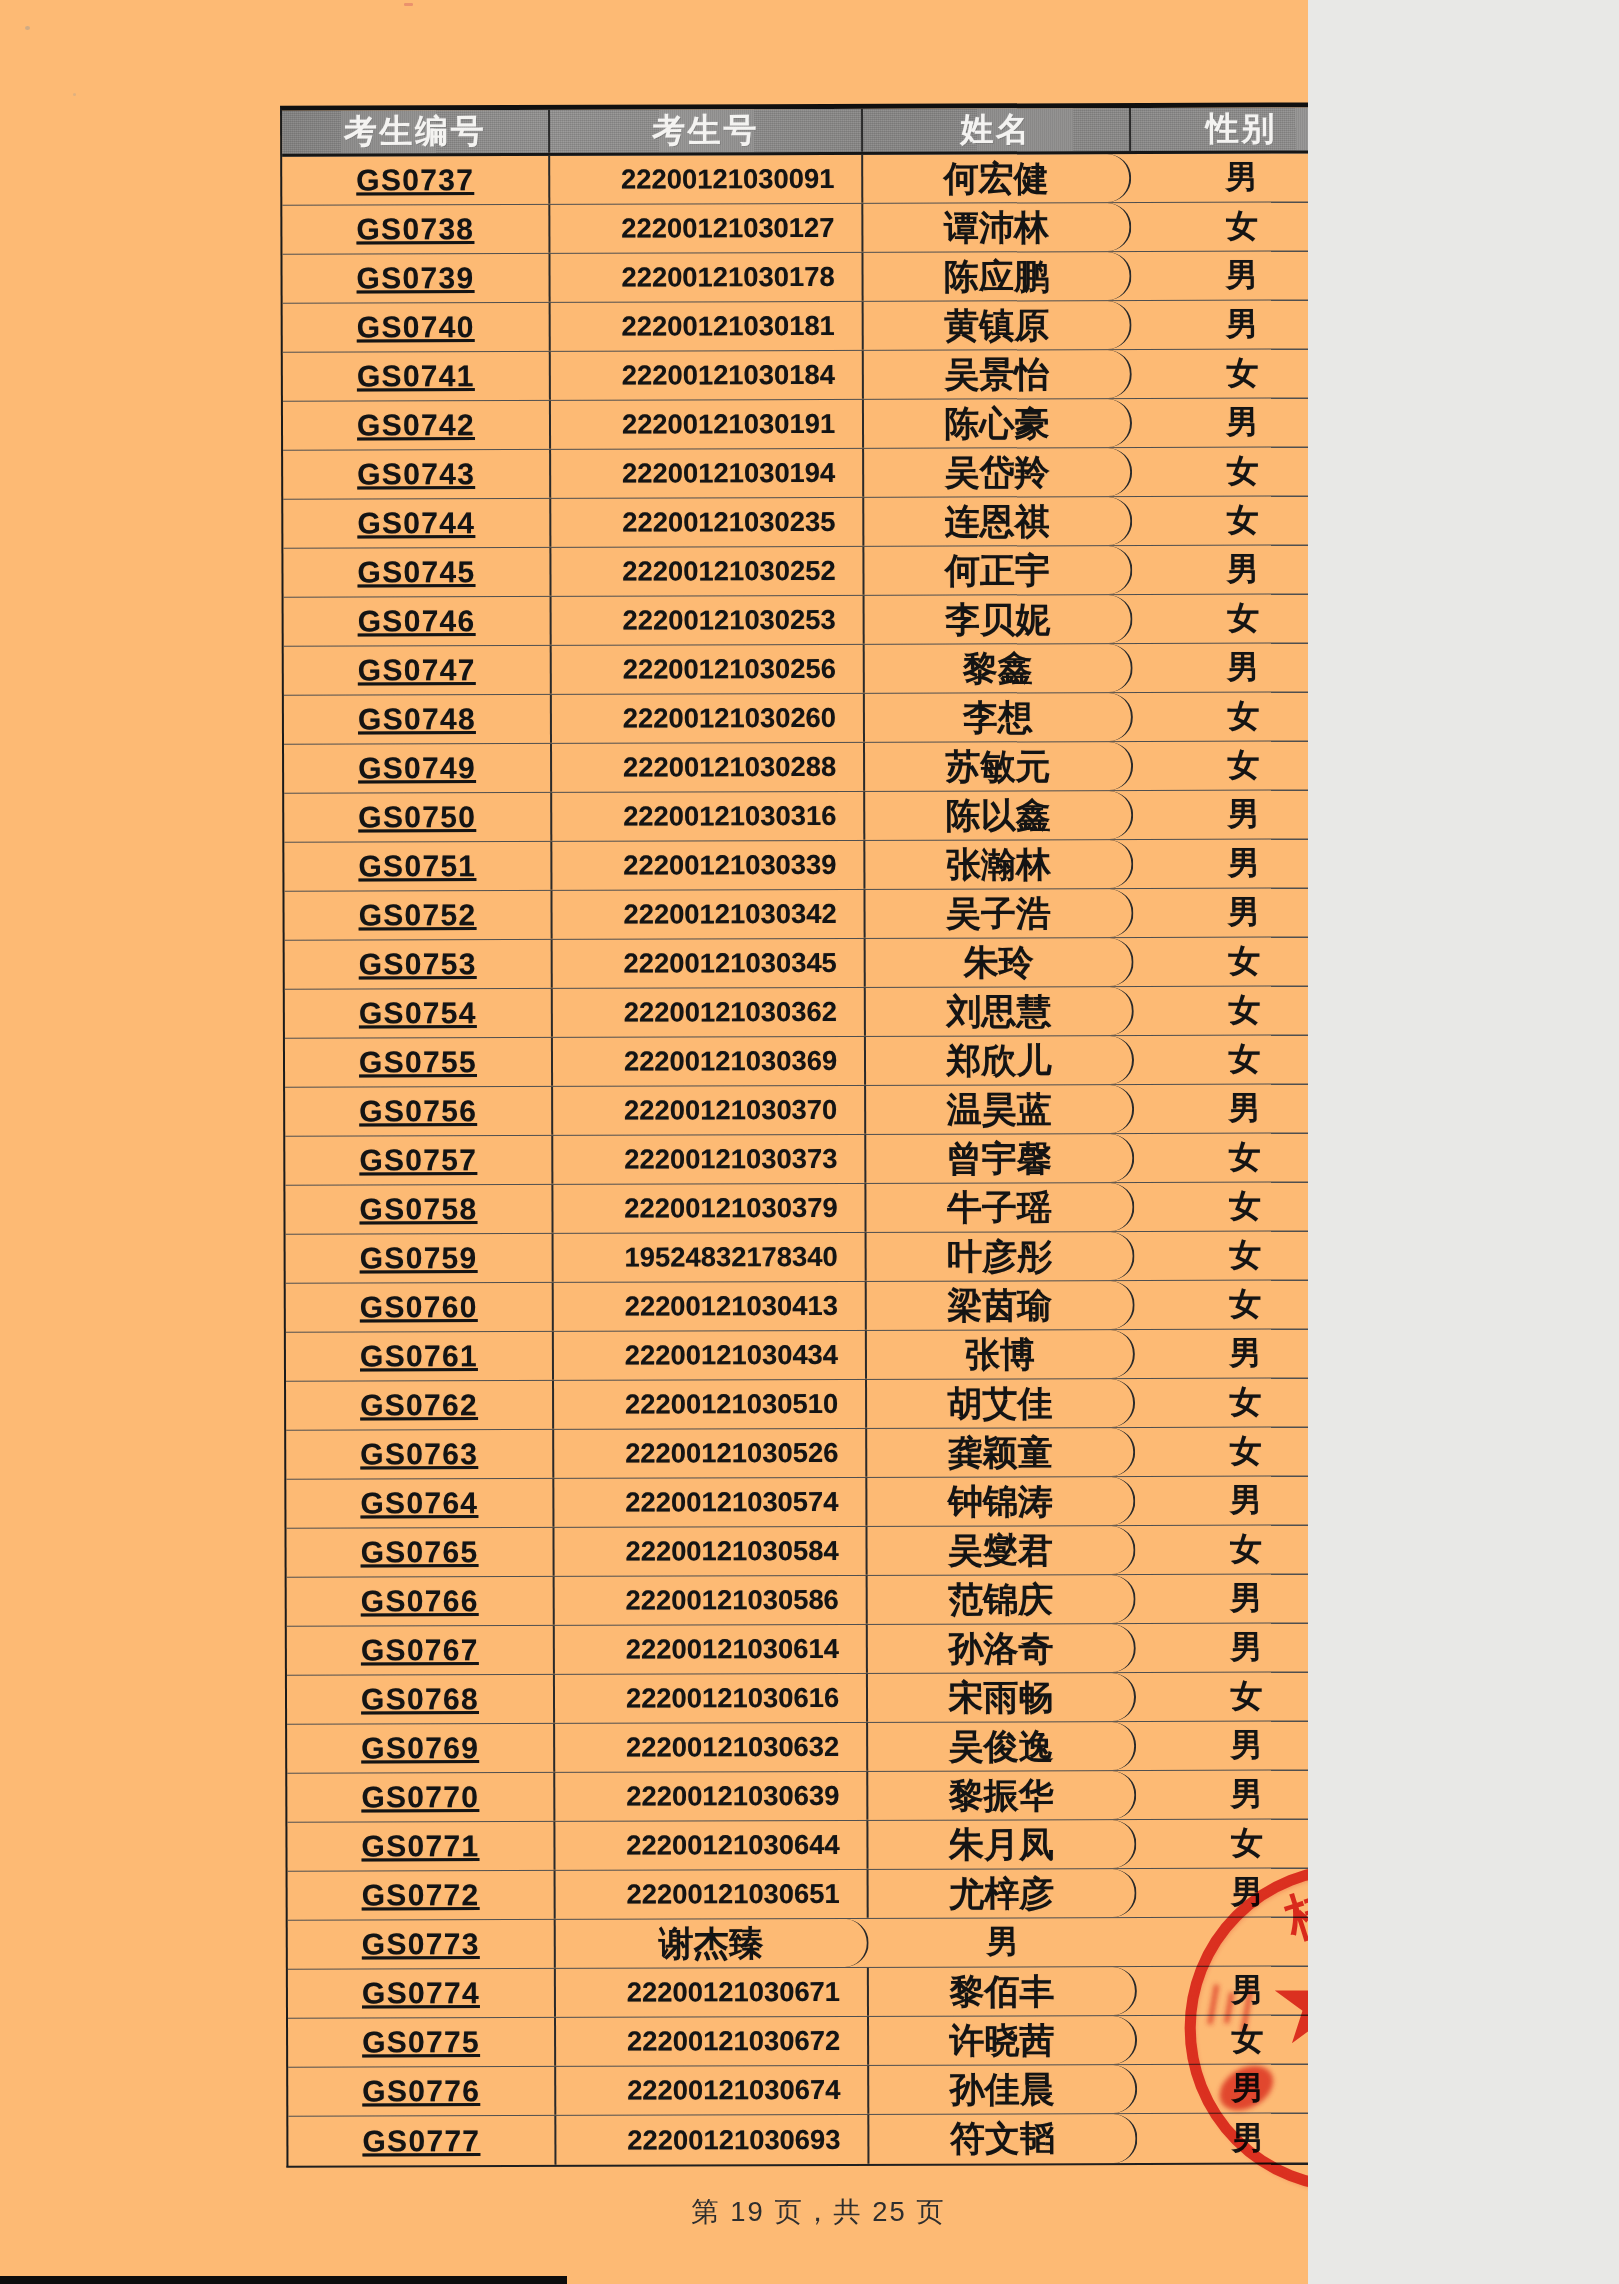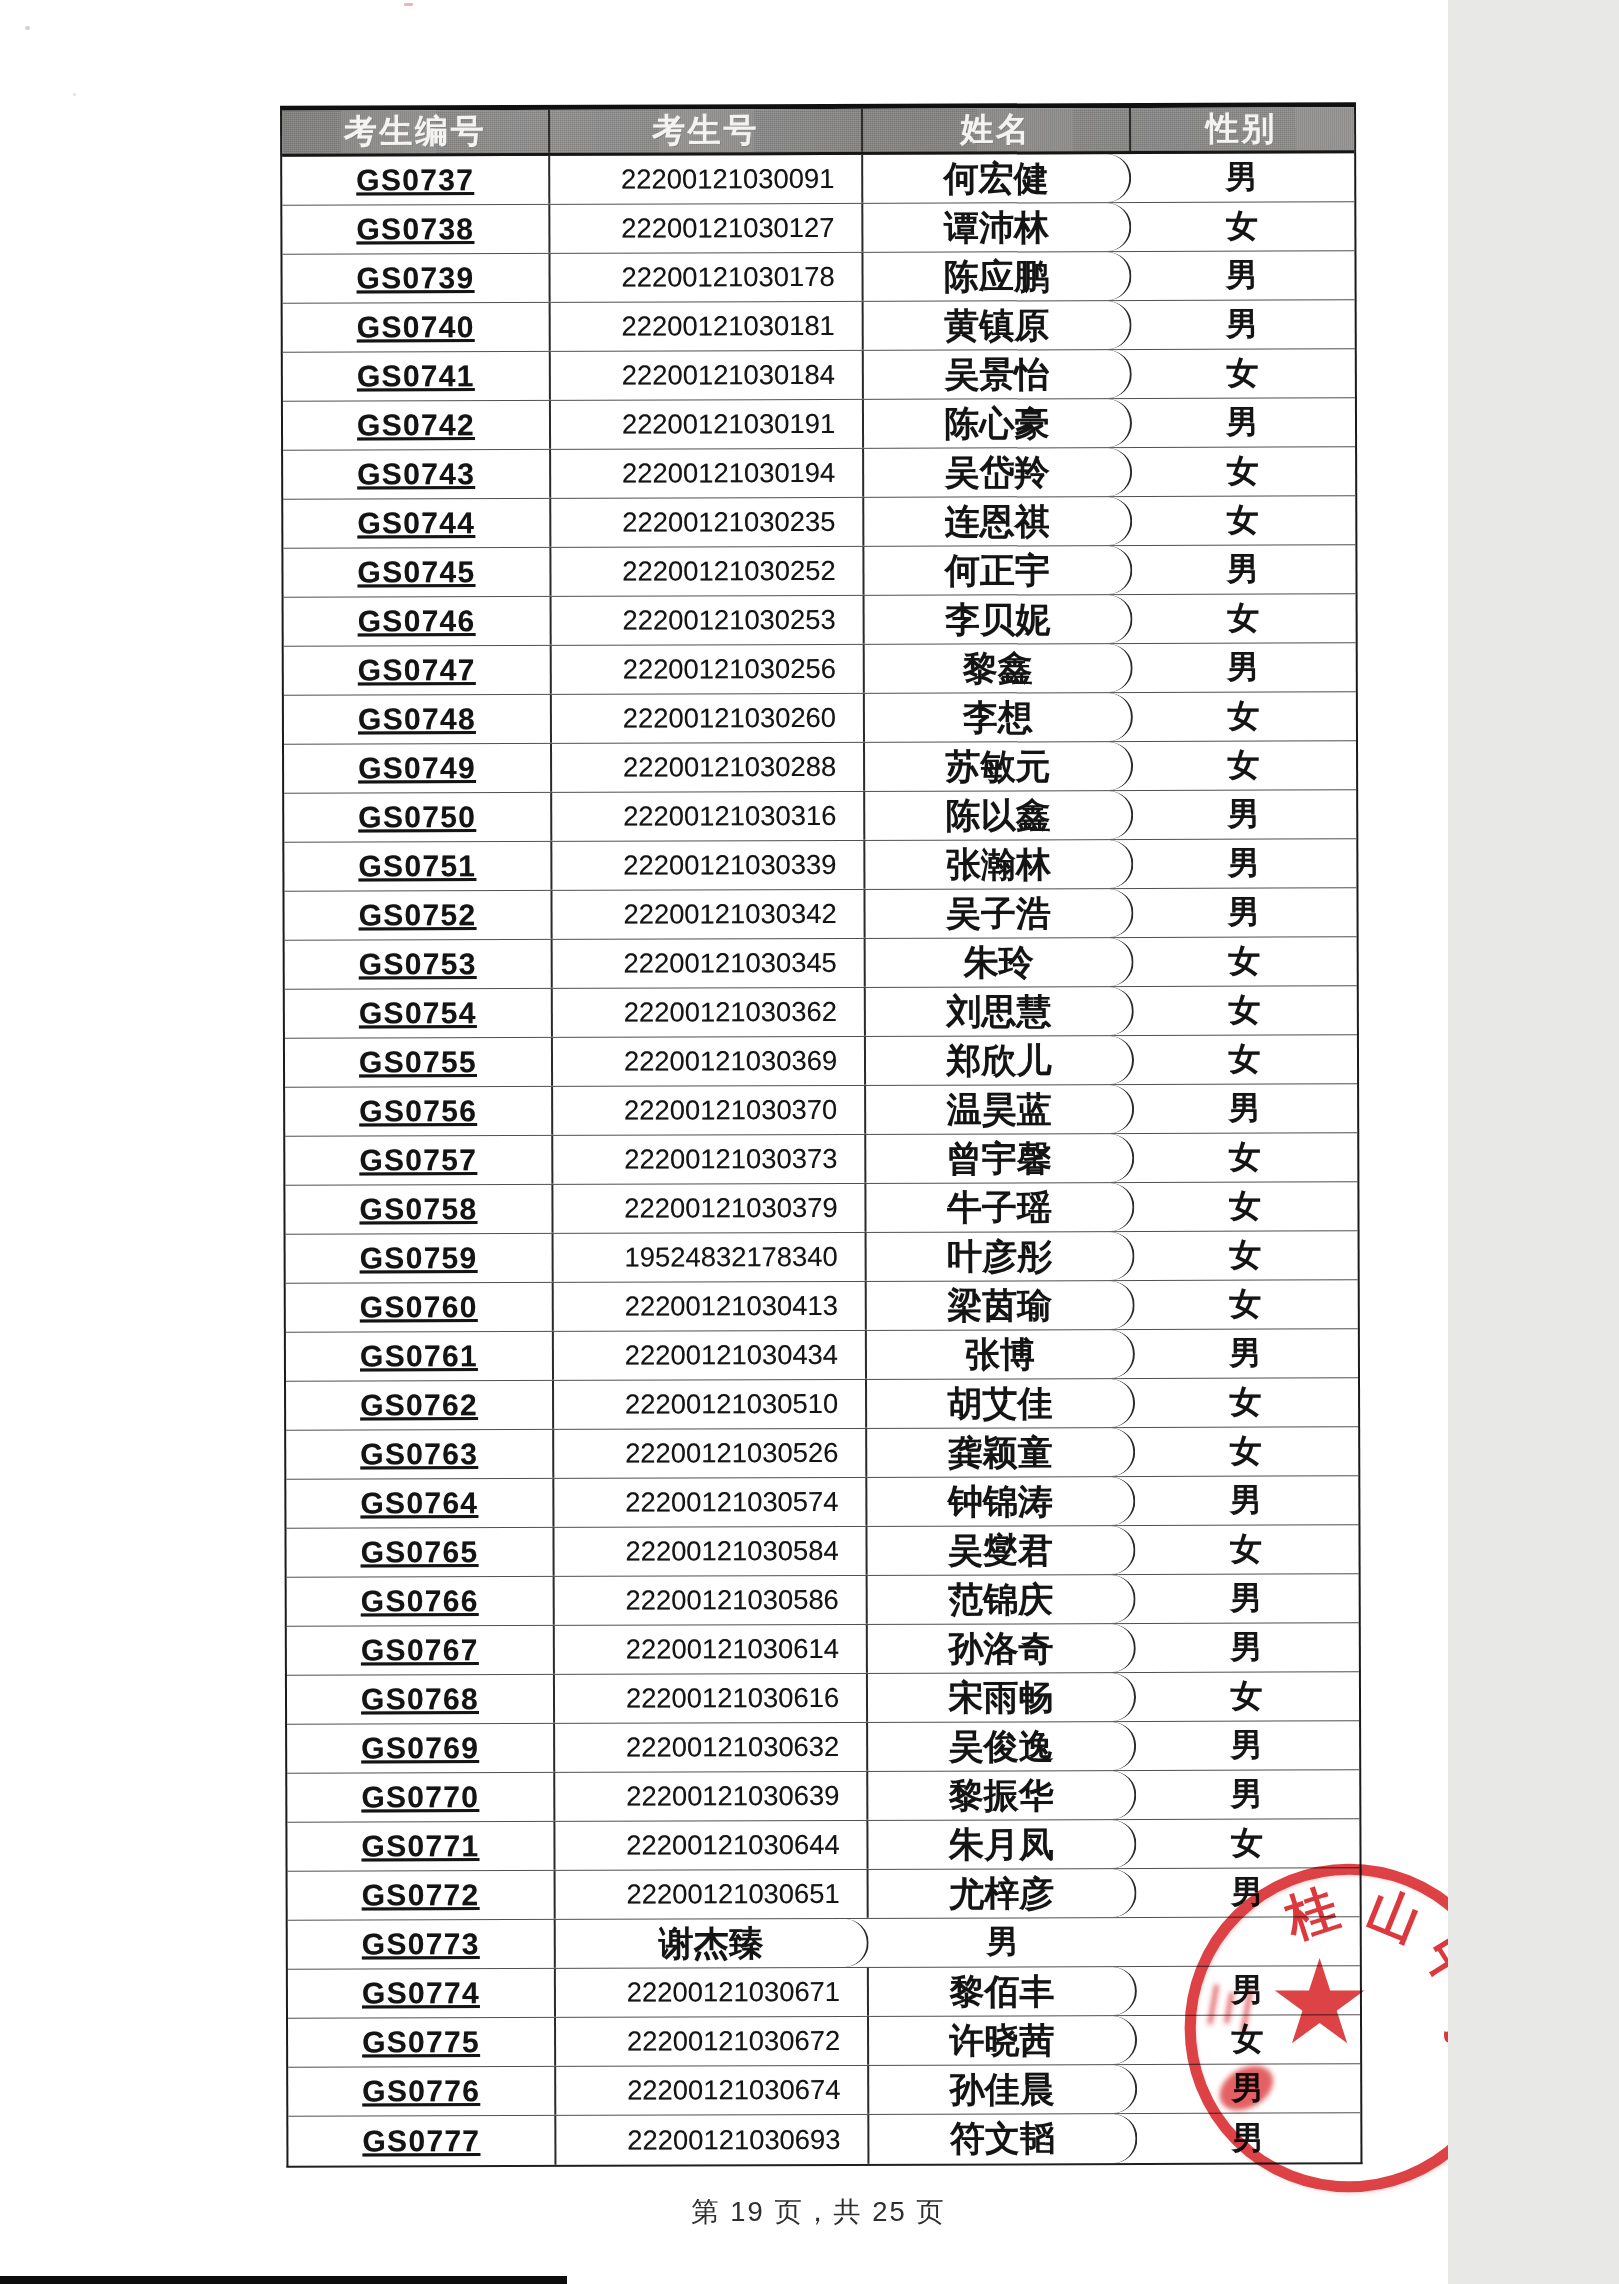--- a/index.html
+++ b/index.html
@@ -1,20 +1,20 @@
 <!DOCTYPE html>
 <html style="font-size:10.4px"><head>
 <meta charset="utf-8">
 <style>
   html,body{margin:0;padding:0;background:#e8e8e6;}
   *{box-sizing:border-box;}
   .page{
     position:relative;
-    width:1448px;height:2284px;
-    background:#ffffff;
+    width:1308px;height:2284px;
+    background:#fdba74;
     overflow:hidden;
     font-family:"Liberation Sans", sans-serif;
   }
   
   .table{
     position:absolute;
     left:280px; top:104px;
     width:1076px;
     border:2.6px solid #1b1b1b;
     border-top:5.9px solid #101010;
@@ -48,21 +48,21 @@
     color:#f4f3f1;
     text-shadow:0 0 1.3px rgba(250,250,250,.45), 0.7px 0.7px 0 rgba(60,60,60,.35);
     letter-spacing:2.6px;
   }
   .body-row{
     height:49px;
     border-bottom:1.3px solid #4f4f4f;
   }
   .body-row:last-child{border-bottom:none;}
   .c0{font-size:30px;font-weight:700;letter-spacing:1.3px;text-shadow:0 0 0.7px rgba(25,25,25,.4);text-decoration:underline;}
-  .c1{font-size:27.4px;font-weight:400;letter-spacing:0px;text-shadow:0 0 0.7px rgba(25,25,25,.4);margin-left:44px;}
+  .c1{font-size:27.4px;font-weight:700;letter-spacing:0px;text-shadow:0 0 0.7px rgba(25,25,25,.4);margin-left:44px;}
   .c2{font-size:35px;font-weight:700;text-shadow:0 0 0.7px rgba(25,25,25,.35);border-radius:24px;}
   .c3{font-size:32px;font-weight:600;text-shadow:0 0 0.7px rgba(25,25,25,.35);}
   
   .footer{
     position:absolute;
     left:9px; top:2194px; width:1619px;
     text-align:center;
     font-family:Liberation Sans, sans-serif;
     font-size:27.4px;
     letter-spacing:2px;

